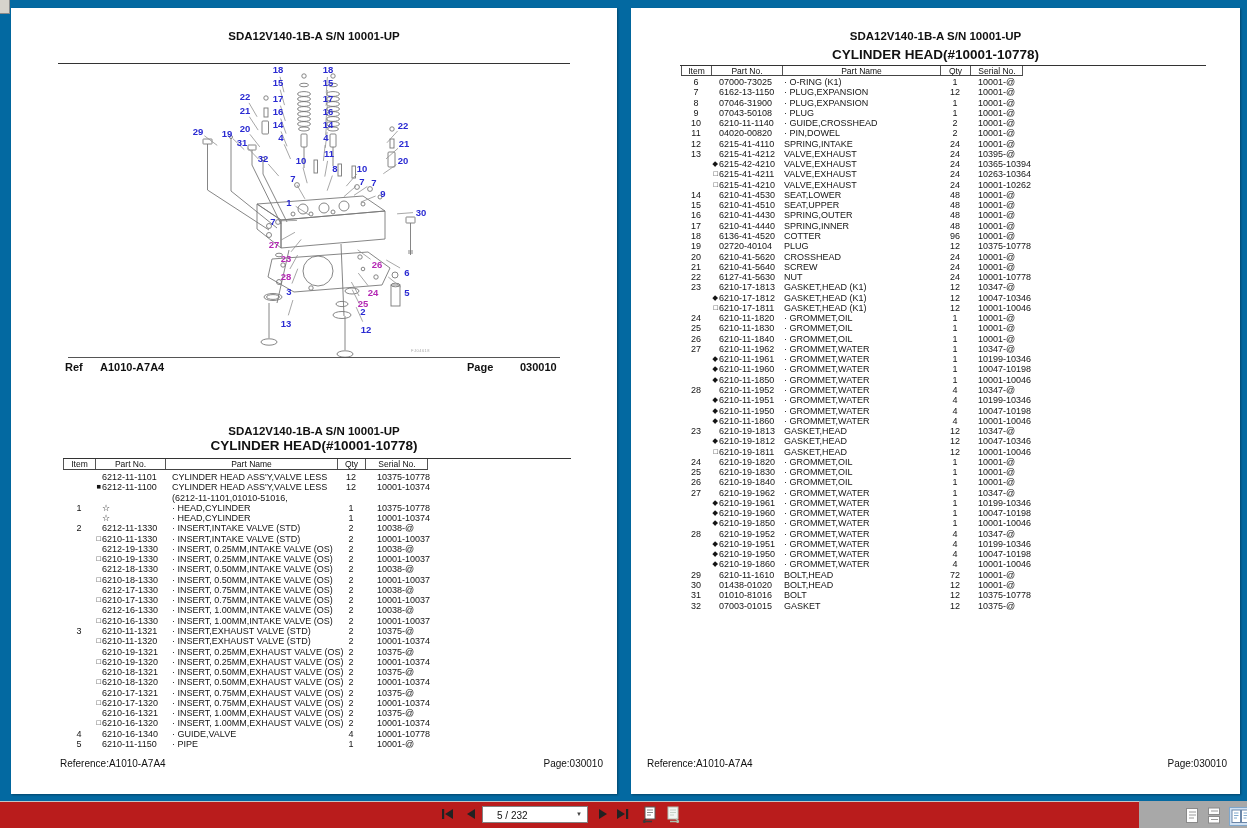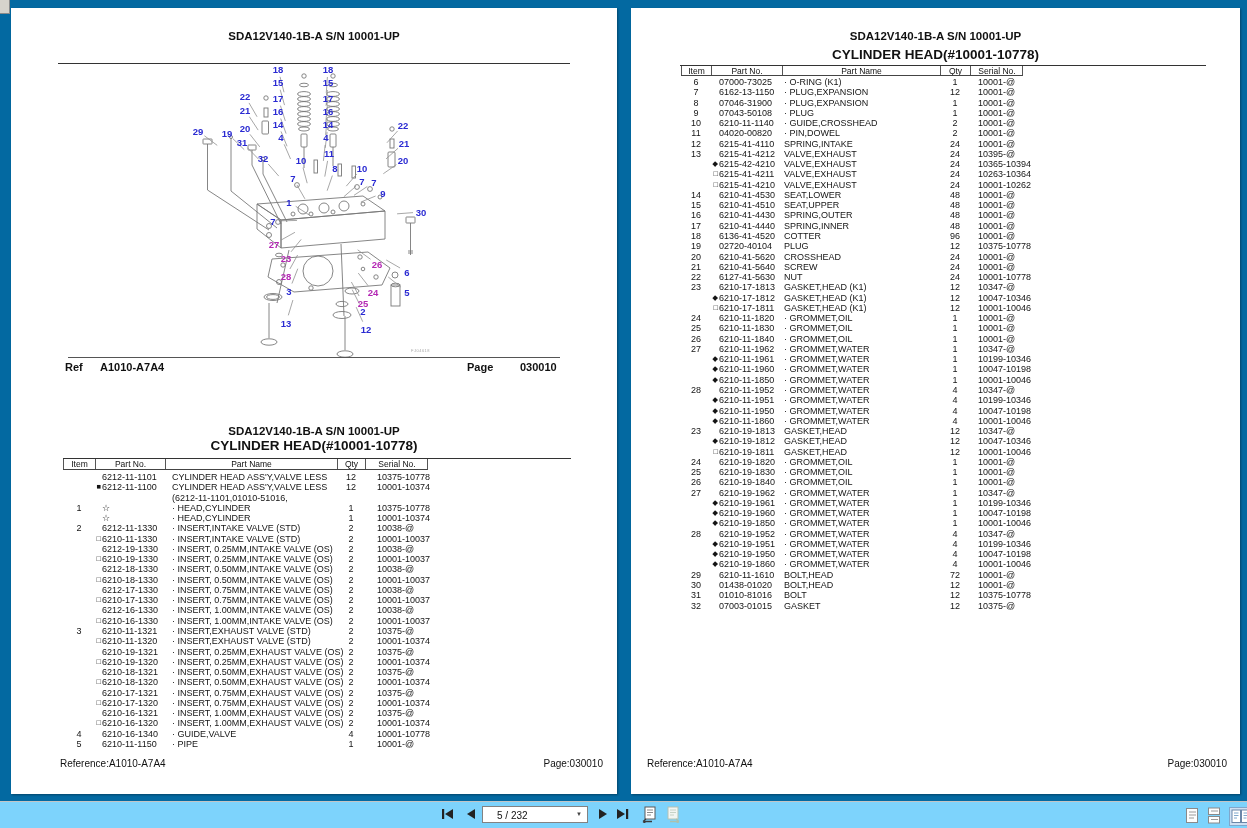--- a/index.html
+++ b/index.html
@@ -46,21 +46,21 @@
   .c-qty{text-align:center;}
   .c-ser{padding-left:12px;}
   .page-right .c-ser{padding-left:8px;}
   .pfooter{position:absolute;top:750px;font-size:10px;color:#111;white-space:nowrap;}
   .foot-ref-l{left:49px;} .foot-page-l{right:14px;}
   .foot-ref-r{left:16px;} .foot-page-r{right:13px;}
   .overlay{position:absolute;left:0;top:0;}
   .callouts{position:absolute;left:0;top:0;width:606px;height:786px;}
   .callout{position:absolute;transform:translate(-50%,-50%);font-size:9.5px;font-weight:bold;line-height:9px;}
   .drawing-no{position:absolute;left:400px;top:340px;font-size:4px;color:#a8a8a8;letter-spacing:.5px;}
-  .statusbar{position:absolute;left:0;top:801px;width:1247px;height:27px;background:#7dd3fc;border-top:1px solid #c4c4c4;}
+  .statusbar{position:absolute;left:0;top:801px;width:1139px;height:27px;background:#b91c1c;border-top:1px solid #c4c4c4;}
   .sbtn{position:absolute;top:4px;width:22px;height:18px;background:transparent;border:none;padding:0;margin:0;cursor:pointer;}
   .combo{position:absolute;left:482px;top:4px;width:106px;height:17px;background:#fff;border:1px solid #828282;box-sizing:border-box;}
   .combo input{position:absolute;left:12px;top:0;width:78px;height:15px;border:none;outline:none;font-size:10px;font-family:"Liberation Sans","DejaVu Sans",sans-serif;color:#111;background:transparent;}
   .combo .arrow{position:absolute;right:5px;top:4px;font-size:6px;color:#444;}
   .viewbtn{position:absolute;top:5px;background:transparent;border:none;padding:0;margin:0;cursor:pointer;}
   .viewbtn.sel{background:#cfe0f2;border:1px solid #7fa7cc;}
 </style>
 </head>
 <body>
 

